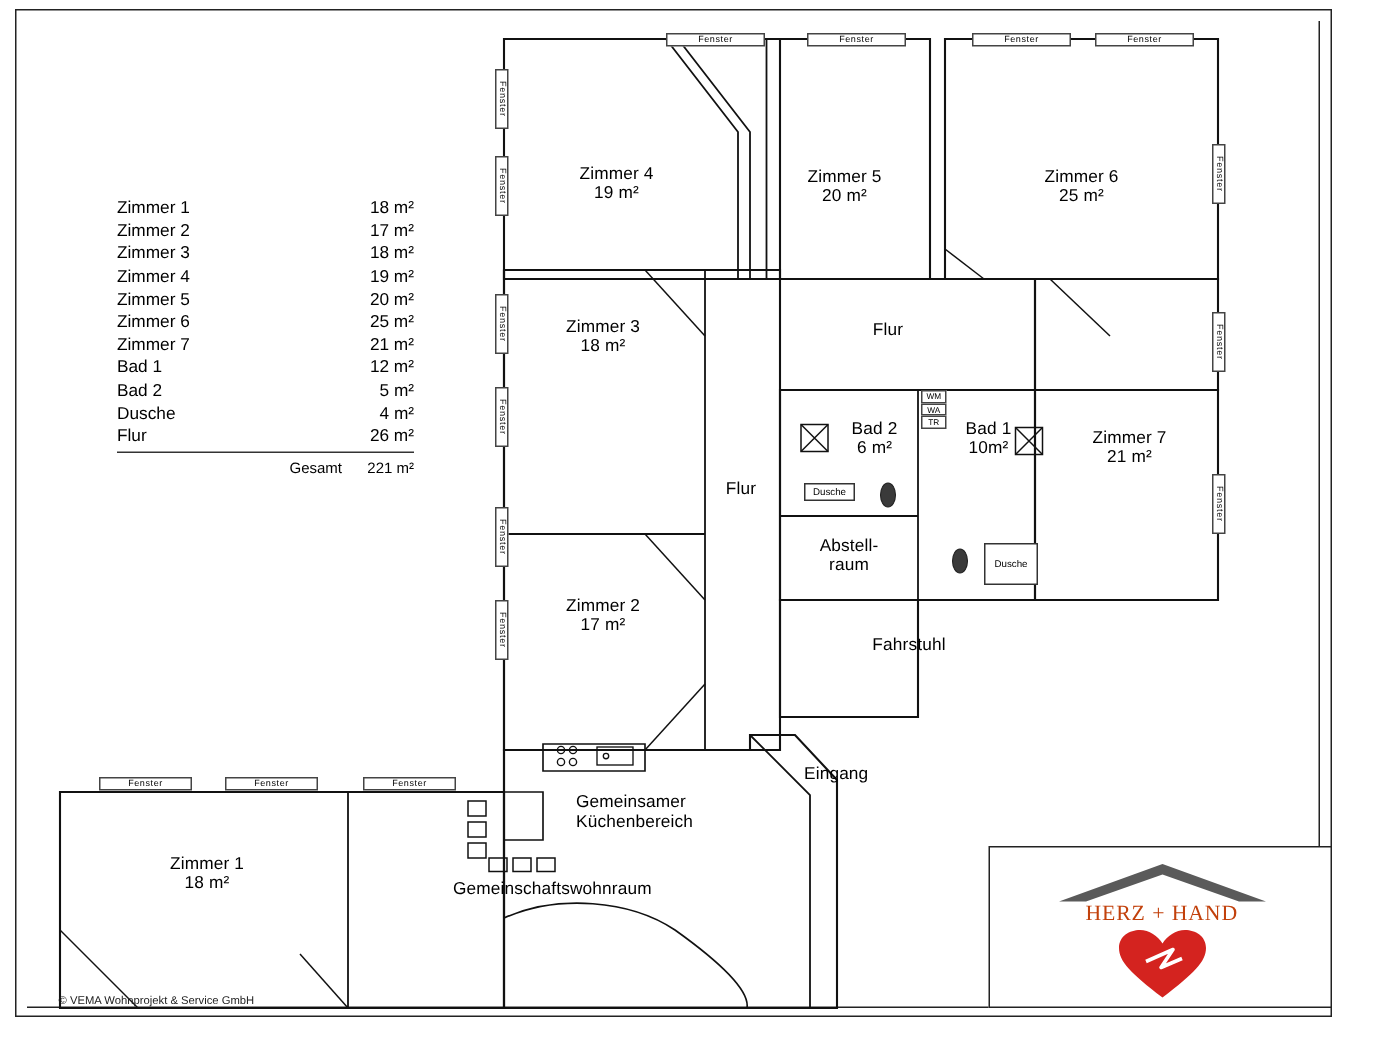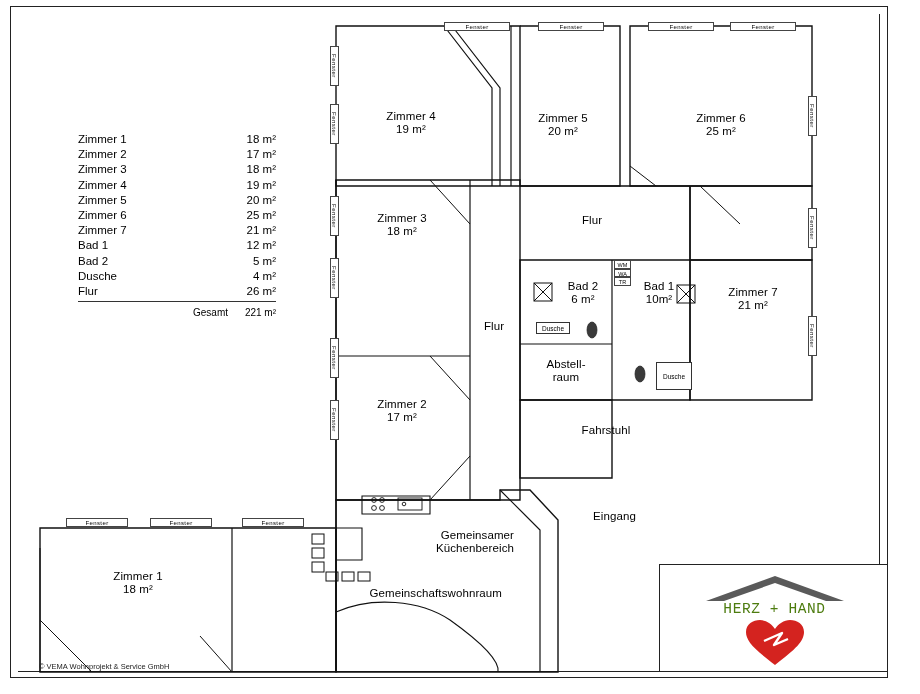--- a/index.html
+++ b/index.html
@@ -47,21 +47,21 @@
   .lbl {
     position: absolute;
     font-size: 11.5px;
     color: #000;
     line-height: 13px;
     text-align: center;
     white-space: pre-line;
     letter-spacing: 0.1px;
   }
   .lbl.left {
-    text-align: right;
+    text-align: left;
   }
   
   .legend {
     position: absolute;
     left: 78px;
     top: 132px;
     width: 198px;
     font-size: 11.5px;
     color: #000;
   }
@@ -150,22 +150,22 @@
     height: 28px;
   }
   .logo-text {
     position: absolute;
     left: 0;
     top: 36px;
     width: 229px;
     text-align: center;
     font-size: 14.5px;
     letter-spacing: 0.6px;
-    color: #4d7c0f;
-    font-family: Liberation Mono, monospace;
+    color: #c2410c;
+    font-family: Liberation Serif, serif;
   }
   .logo-heart {
     position: absolute;
     left: 84px;
     top: 54px;
     width: 62px;
     height: 48px;
   }
   .wm-stack {
     position: absolute;

